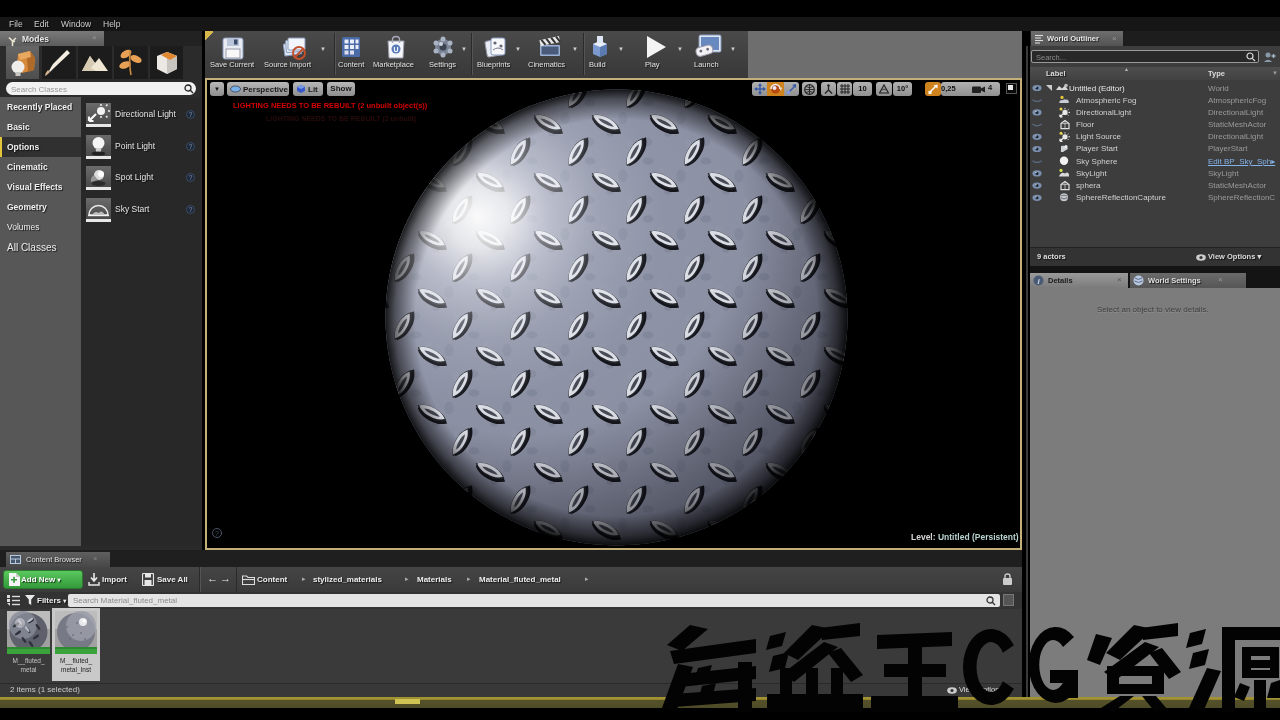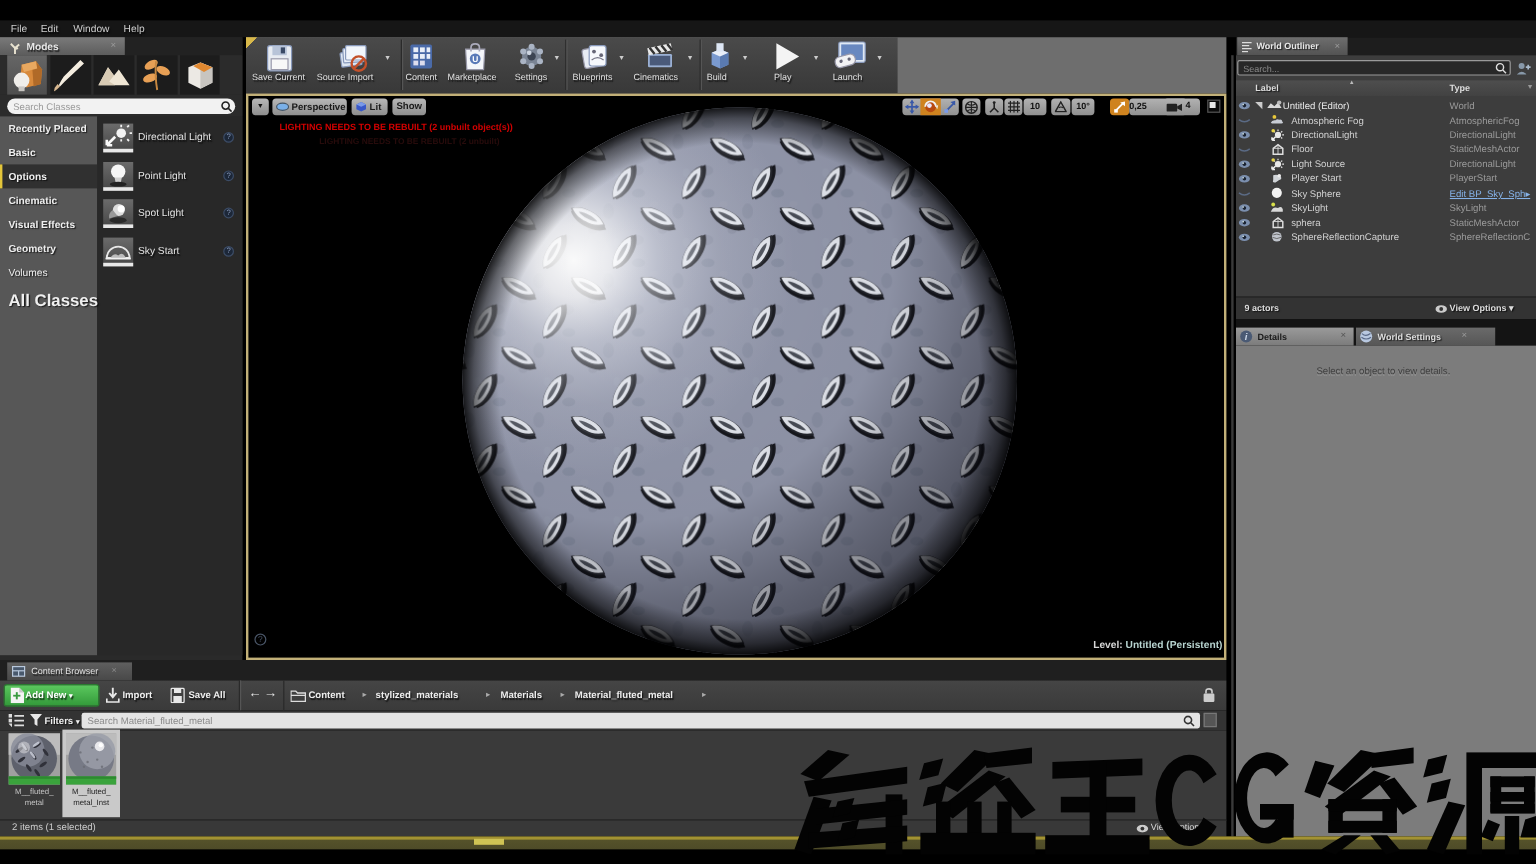--- a/index.html
+++ b/index.html
@@ -80,21 +80,21 @@
 
 <div class="abs" style="left:0;top:137px;width:81px;height:20px;background:#303030"></div>
 <div class="abs" style="left:0;top:137px;width:2px;height:20px;background:#e3c53a"></div>
 <div class="abs tshadow" style="left:7px;top:102px;font-size:8.5px;font-weight:bold;color:#efefef">Recently Placed</div>
 <div class="abs tshadow" style="left:7px;top:122px;font-size:8.5px;font-weight:bold;color:#efefef">Basic</div>
 <div class="abs tshadow" style="left:7px;top:142px;font-size:8.5px;font-weight:bold;color:#efefef">Options</div>
 <div class="abs tshadow" style="left:7px;top:162px;font-size:8.5px;font-weight:bold;color:#efefef">Cinematic</div>
 <div class="abs tshadow" style="left:7px;top:182px;font-size:8.5px;font-weight:bold;color:#efefef">Visual Effects</div>
 <div class="abs tshadow" style="left:7px;top:202px;font-size:8.5px;font-weight:bold;color:#efefef">Geometry</div>
 <div class="abs tshadow" style="left:7px;top:222px;font-size:8.5px;font-weight:normal;color:#efefef">Volumes</div>
-<div class="abs tshadow" style="left:7px;top:242px;font-size:14px;font-weight:bold;color:#efefef">All Classes</div>
+<div class="abs tshadow" style="left:7px;top:242px;font-size:10px;font-weight:normal;color:#efefef">All Classes</div>
 
 <div id="lights">
 
  <div class="abs" style="left:86px;top:103px;width:25px;height:24px;background:linear-gradient(#6b6b6b,#454545)"></div>
  <div class="abs" style="left:86px;top:124px;width:25px;height:3px;background:#e8e8e8"></div>
  <svg class="abs" style="left:86px;top:103px" width="25" height="22">
   <circle cx="15" cy="8" r="4" fill="#f2f2f2"></circle>
   <g stroke="#f2f2f2" stroke-width="1.5">
           <line x1="15" y1="1" x2="15" y2="3"></line>
           <line x1="20" y1="3" x2="21.5" y2="1.5"></line>

